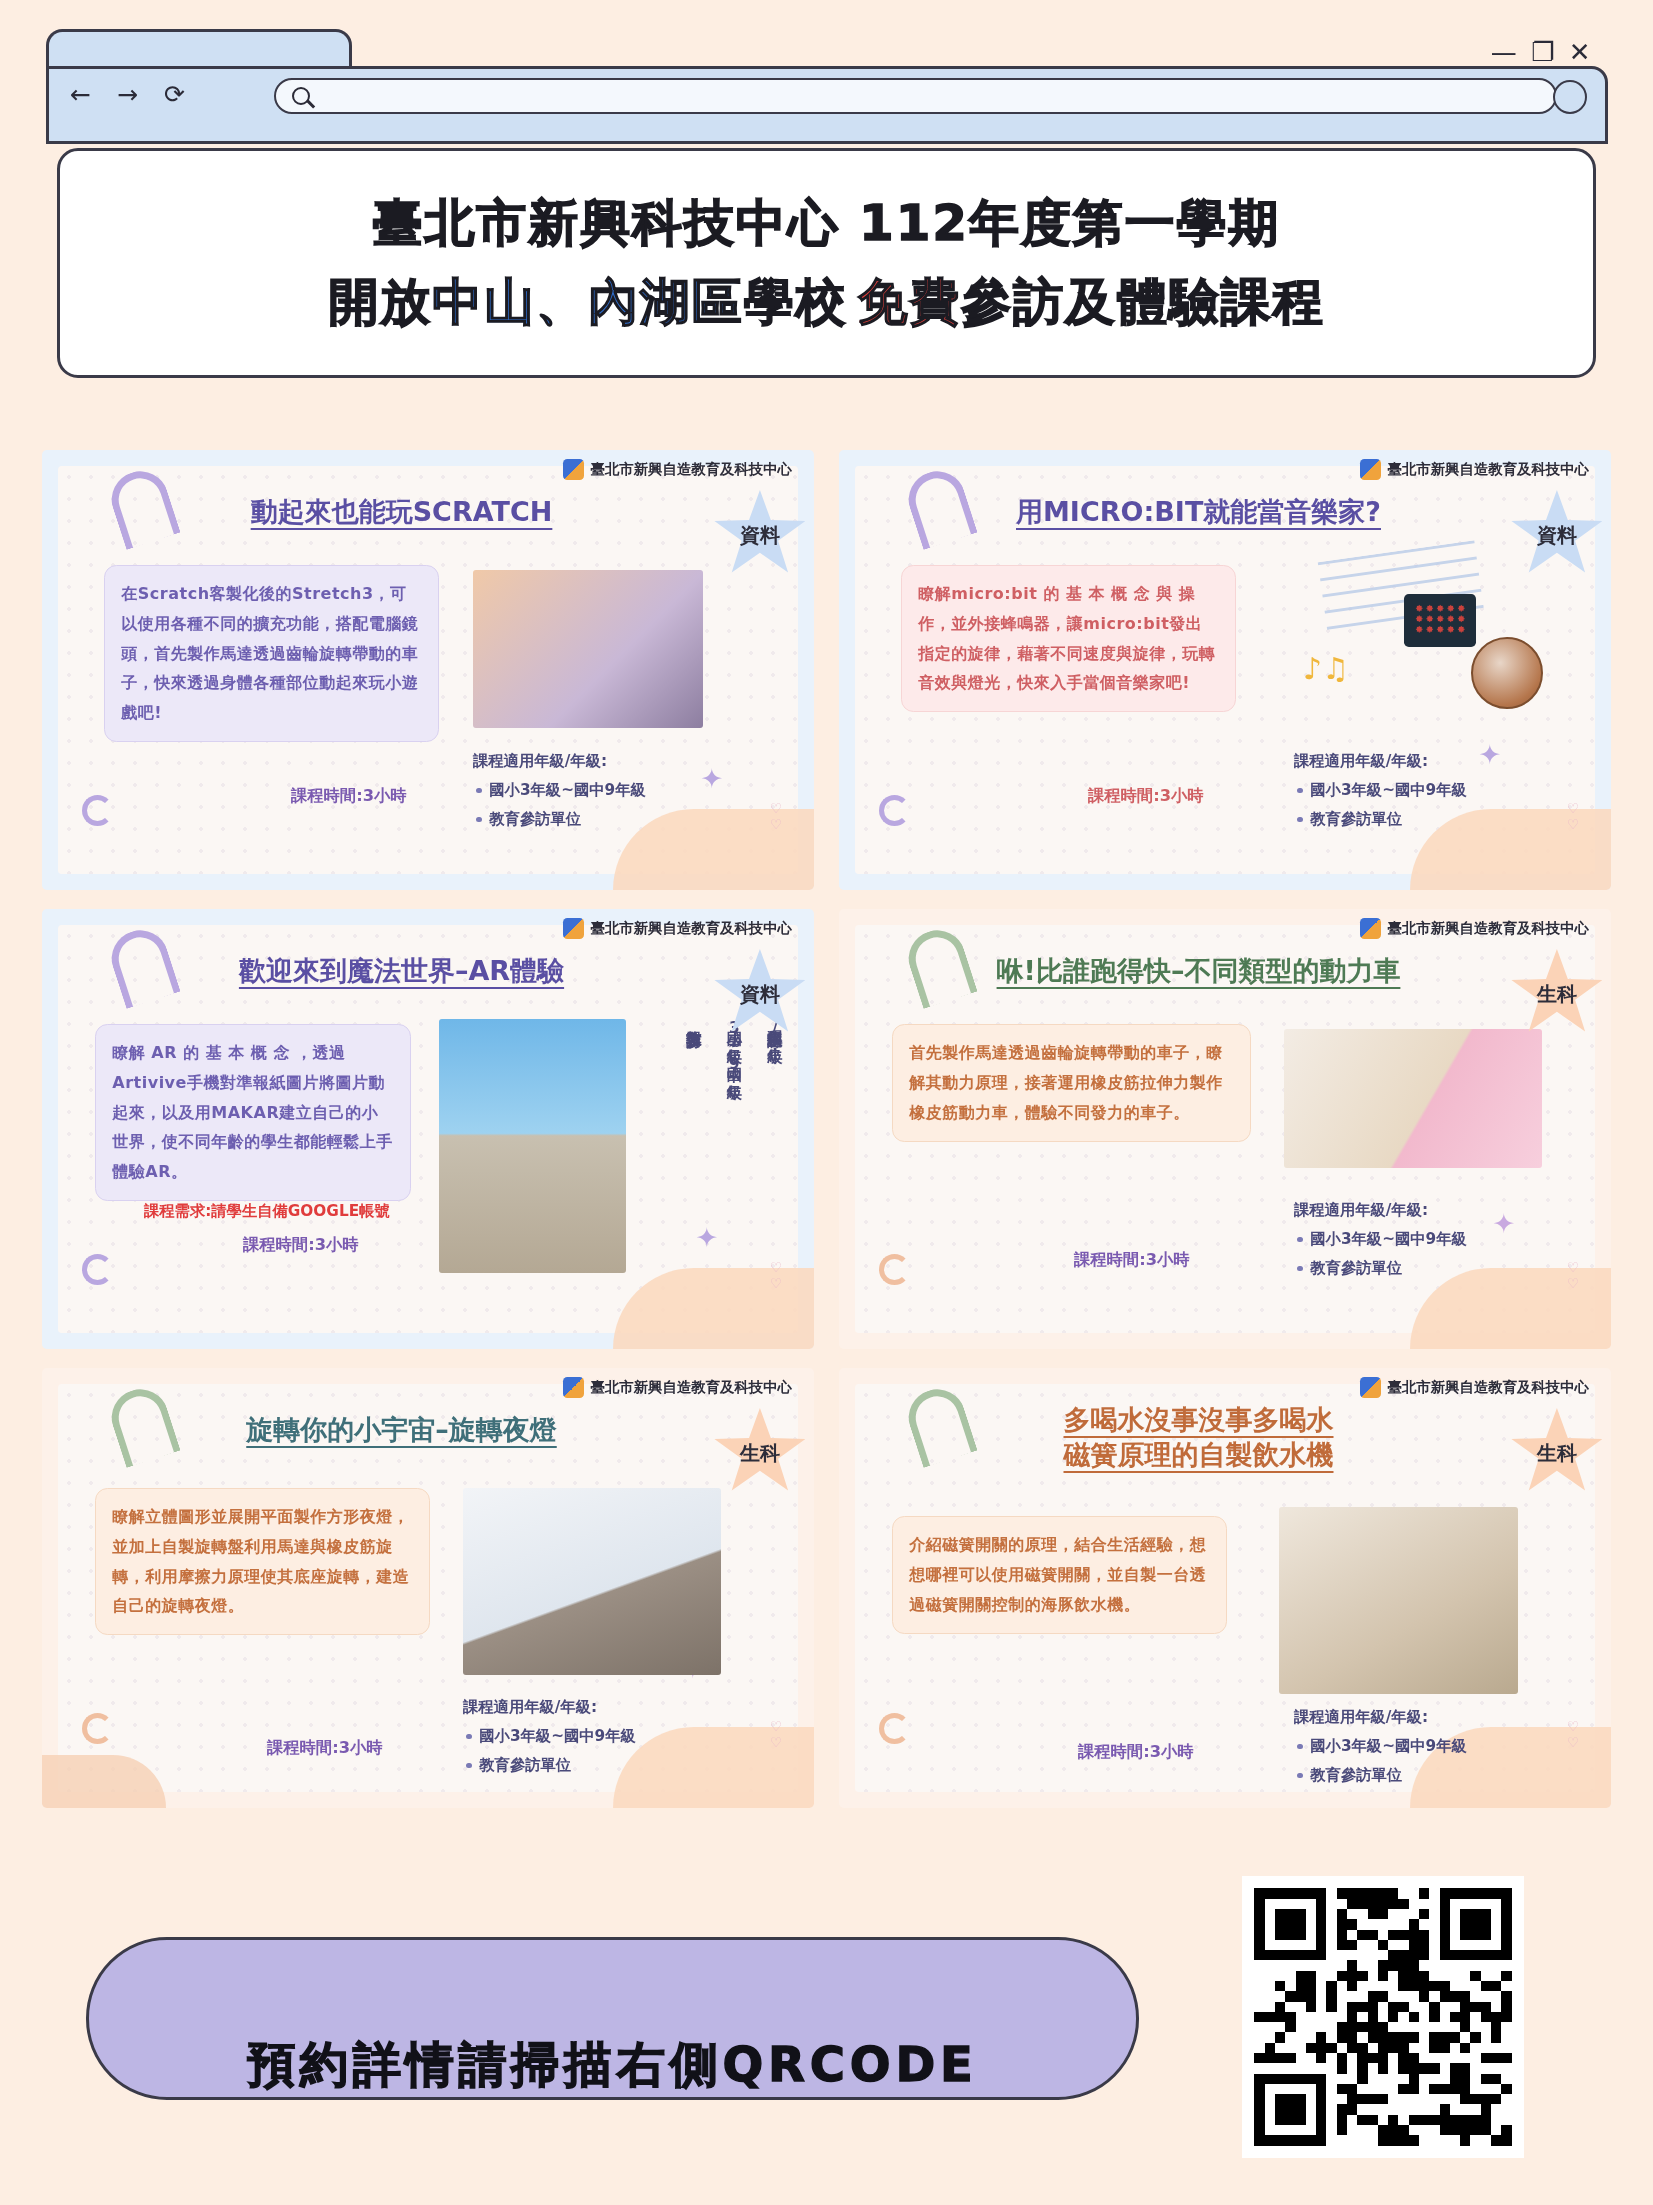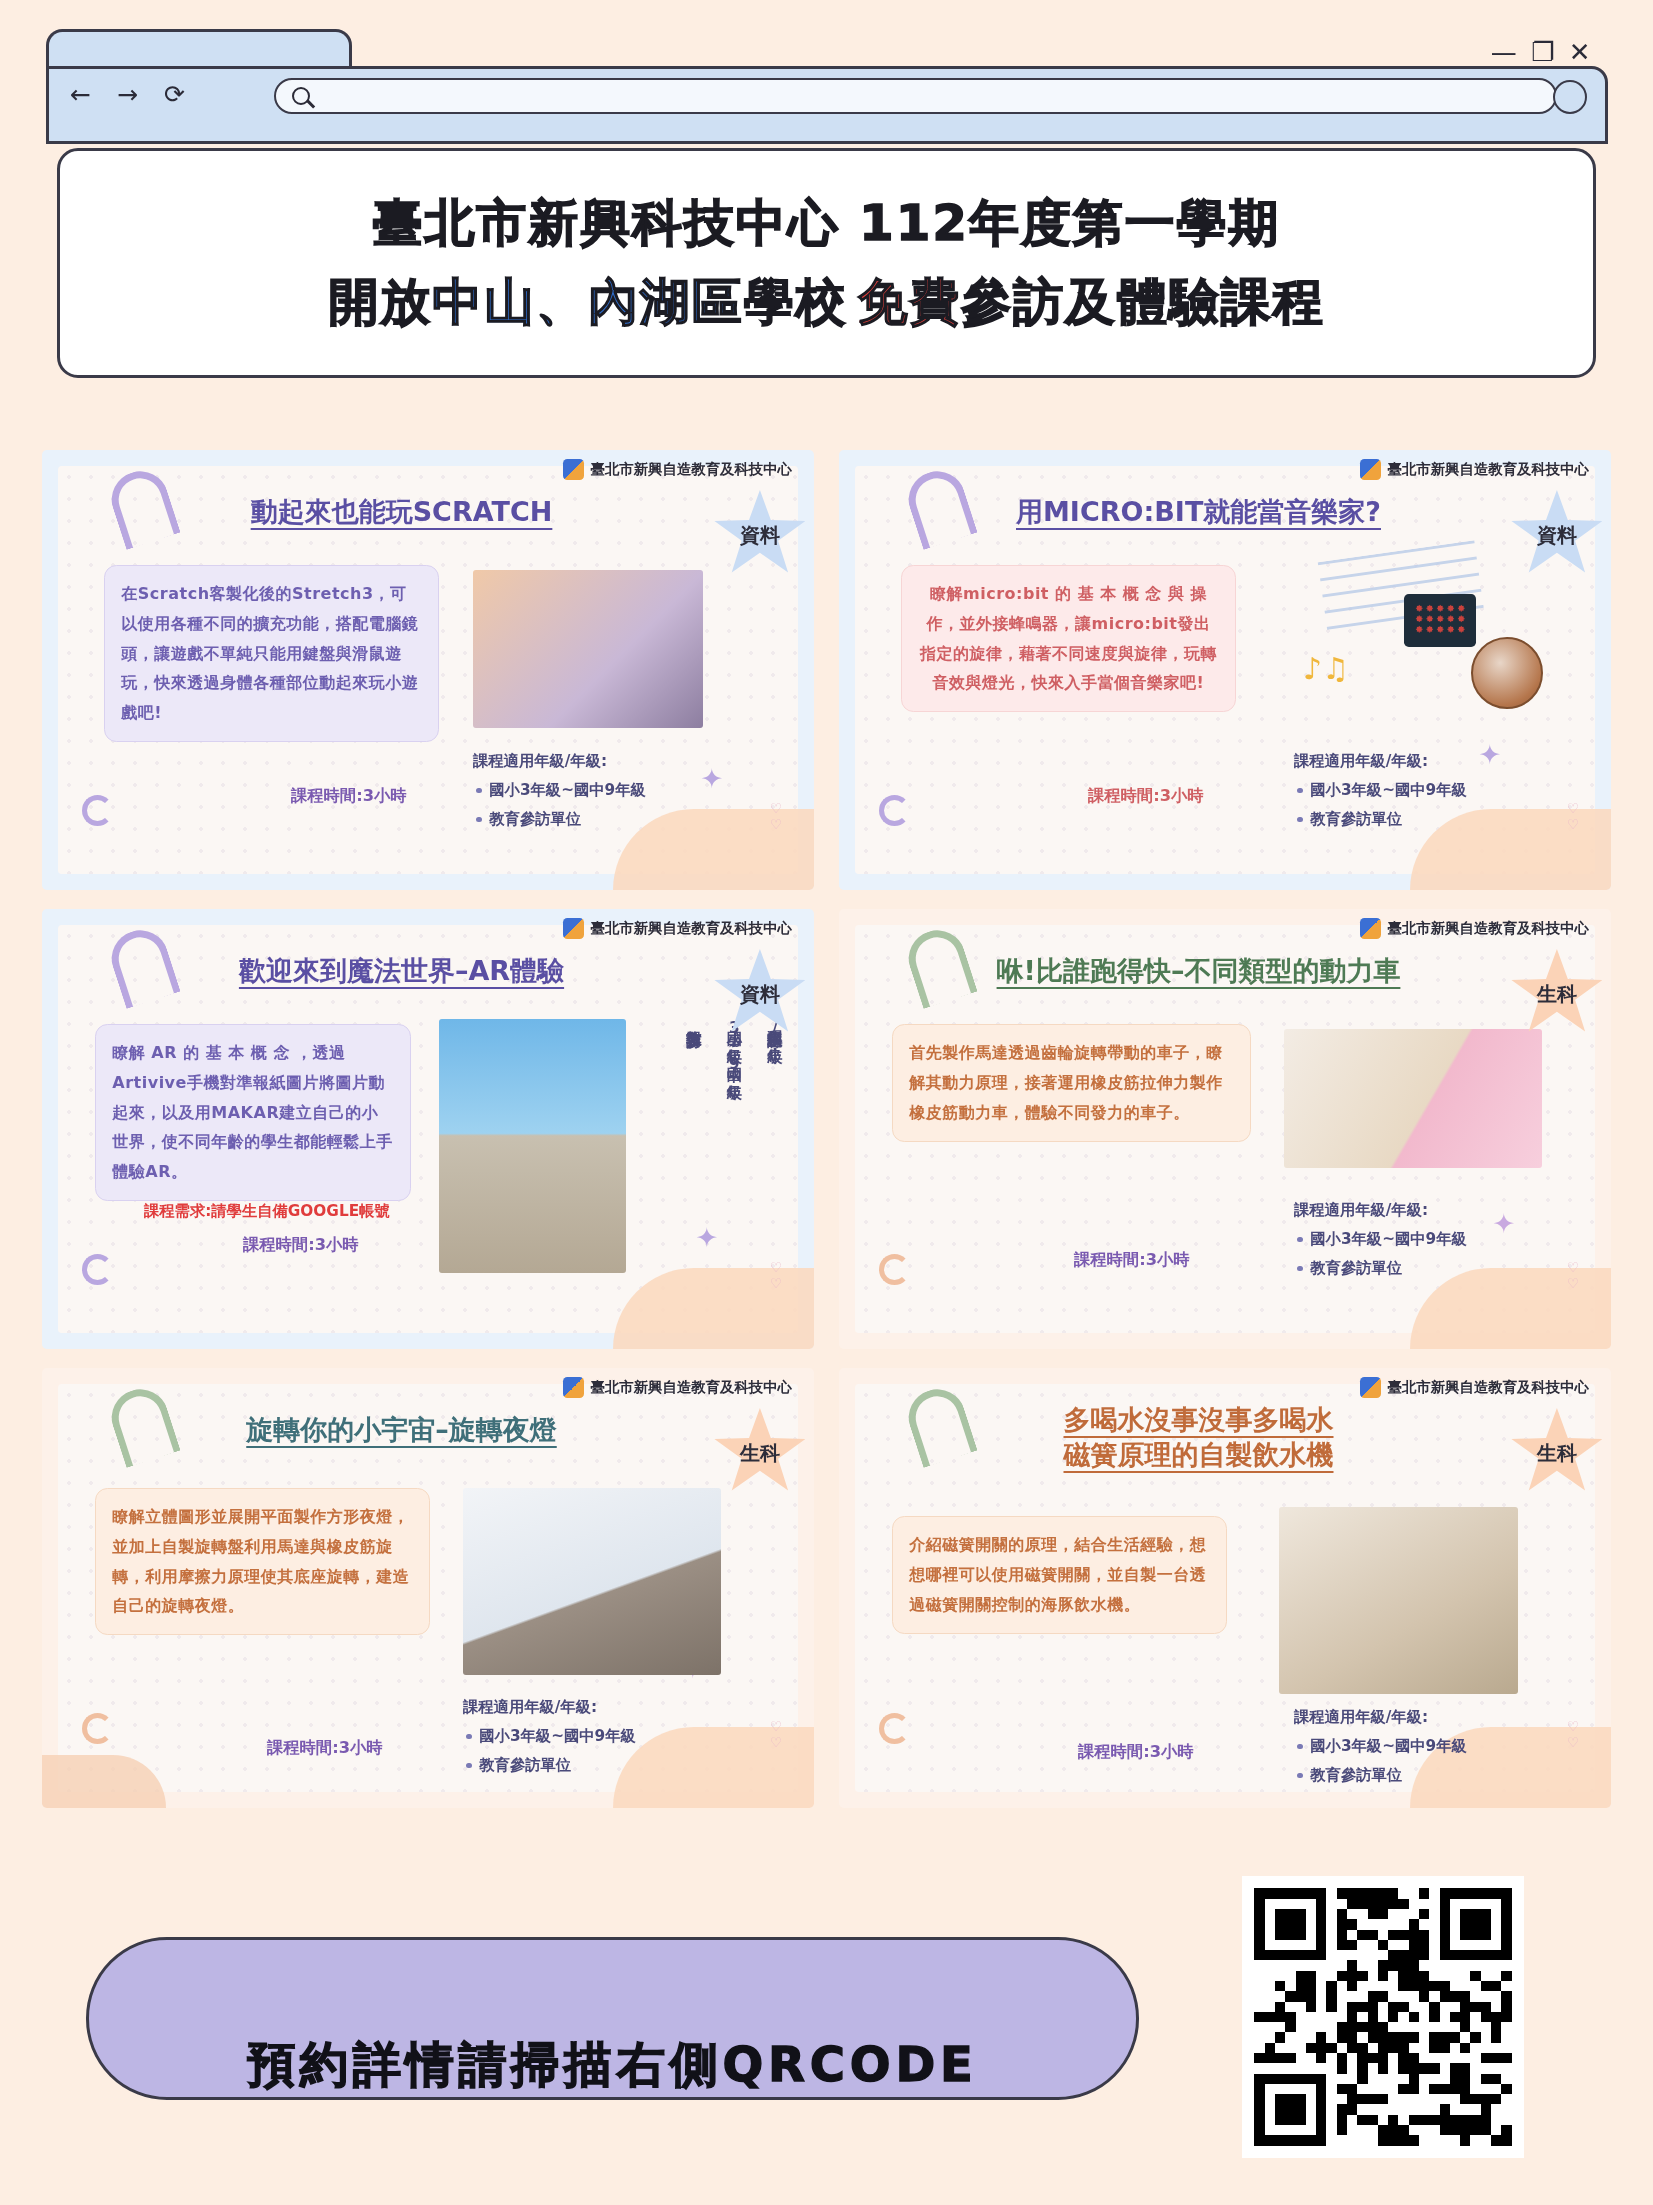--- a/index.html
+++ b/index.html
@@ -218,21 +218,21 @@
     position: absolute;
     border-radius: 12.4px;
     padding: 13.4px 16.3px;
     font-size: 16px;
     line-height: 1.85;
     letter-spacing: 0.5px;
     font-weight: bold;
     z-index: 5;
   }
   .desc-purple { background: #ece8f8; color: #6d5fb0; border: 1.4px solid #d9d1f0; }
-  .desc-pink { background: #fdeaea; color: #cf5f63; border: 1.4px solid #f7d5d5; text-align: center; }
+  .desc-pink { background: #fdeaea; color: #cf5f63; border: 1.4px solid #f7d5d5; }
   .desc-peach { background: #fdeee2; color: #c4703e; border: 1.4px solid #f5d9c2; }
 
   .meta {
     position: absolute;
     z-index: 5;
     font-size: 15.3px;
     font-weight: bold;
     line-height: 1.9;
     color: #4a4a7a;
   }
@@ -445,21 +445,21 @@
       <div class="corner-wave"></div>
       <div class="brandbar">
         <span class="brandlogo"></span>
         <span class="brandtext">臺北市新興自造教育及科技中心</span>
       </div>
       <div class="star-badge star-blue">
         <span class="star"></span>
         <span class="lbl">資料</span>
       </div>
       <div class="card-title">動起來也能玩SCRATCH</div>
-      <div class="desc desc-purple" style="left:62px; top:115px; width:335px;">在Scratch客製化後的Stretch3，可以使用各種不同的擴充功能，搭配電腦鏡頭，讓遊戲不單純只能用鍵盤與滑鼠遊玩，快來透過身體各種部位動起來玩小遊戲吧!</div>
+      <div class="desc desc-purple" style="left:62px; top:115px; width:335px;">在Scratch客製化後的Stretch3，可以使用各種不同的擴充功能，搭配電腦鏡頭，首先製作馬達透過齒輪旋轉帶動的車子，快來透過身體各種部位動起來玩小遊戲吧!</div>
       <div class="photo ph-scratch" style="left:431px; top:120px; width:230px; height:158px;"></div>
       <div class="meta" style="left:431px; top:297px; width:268px;">
         <div>課程適用年級/年級:</div>
         <ul>
           <li>國小3年級~國中9年級</li>
           <li>教育參訪單位</li>
         </ul>
       </div>
       <div class="timeline" style="left:249px; top:335px;">課程時間:3小時</div>
     </div>

